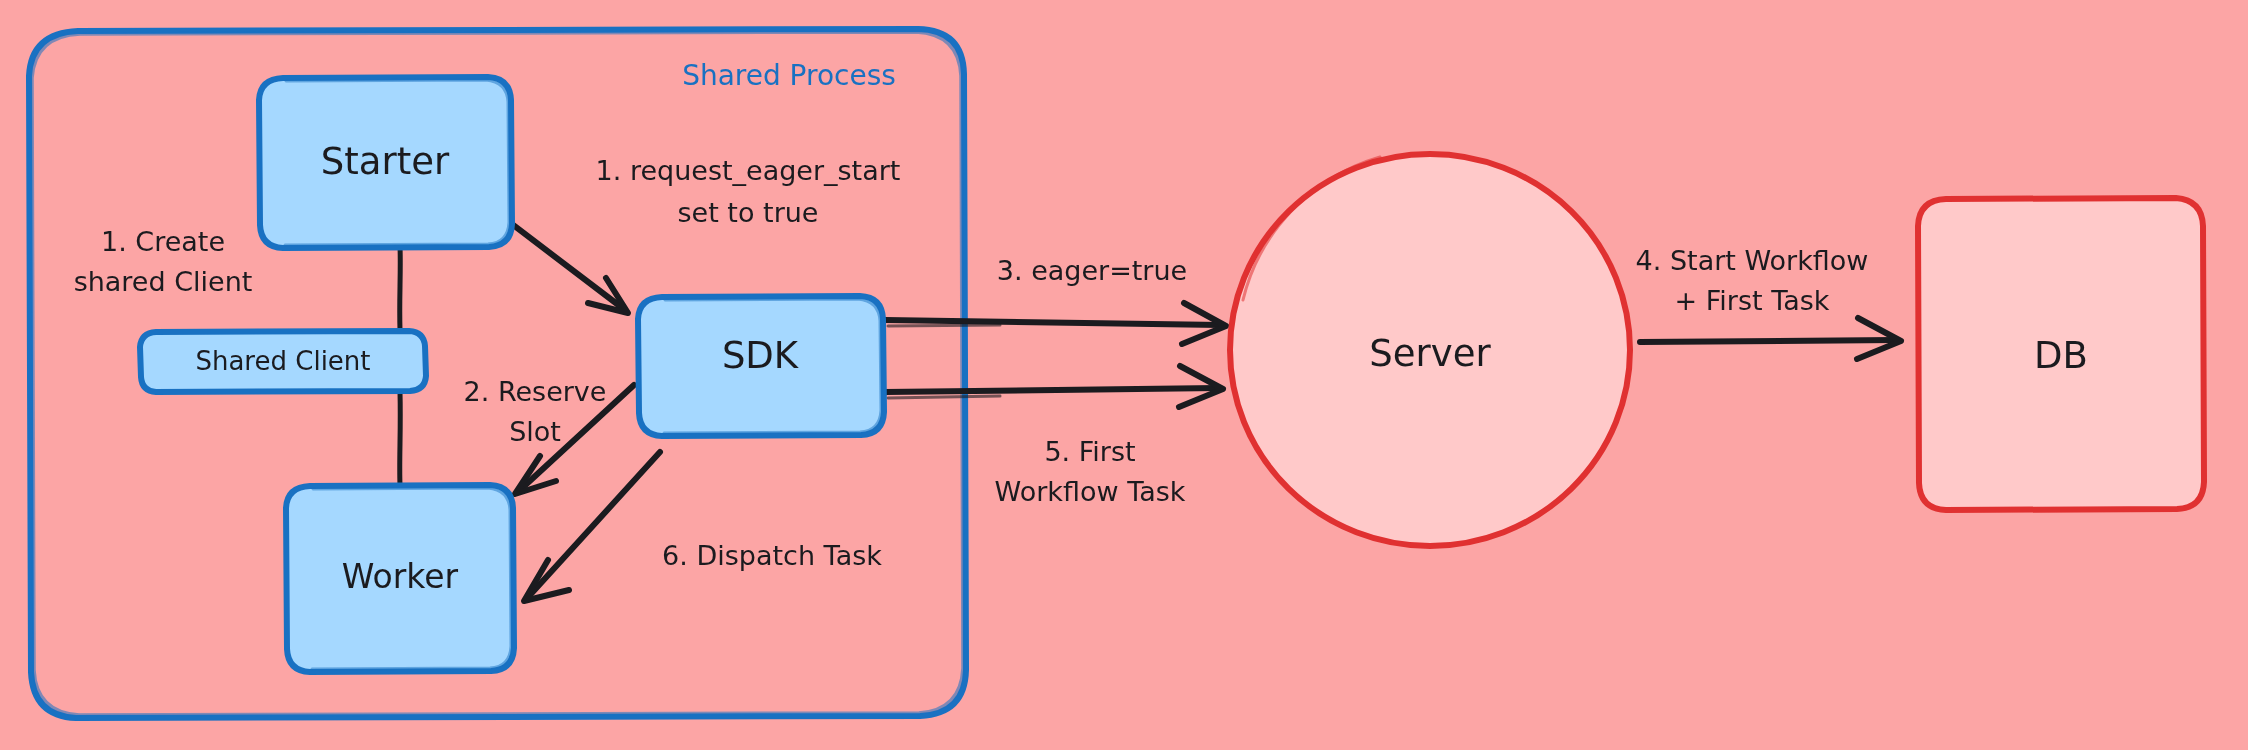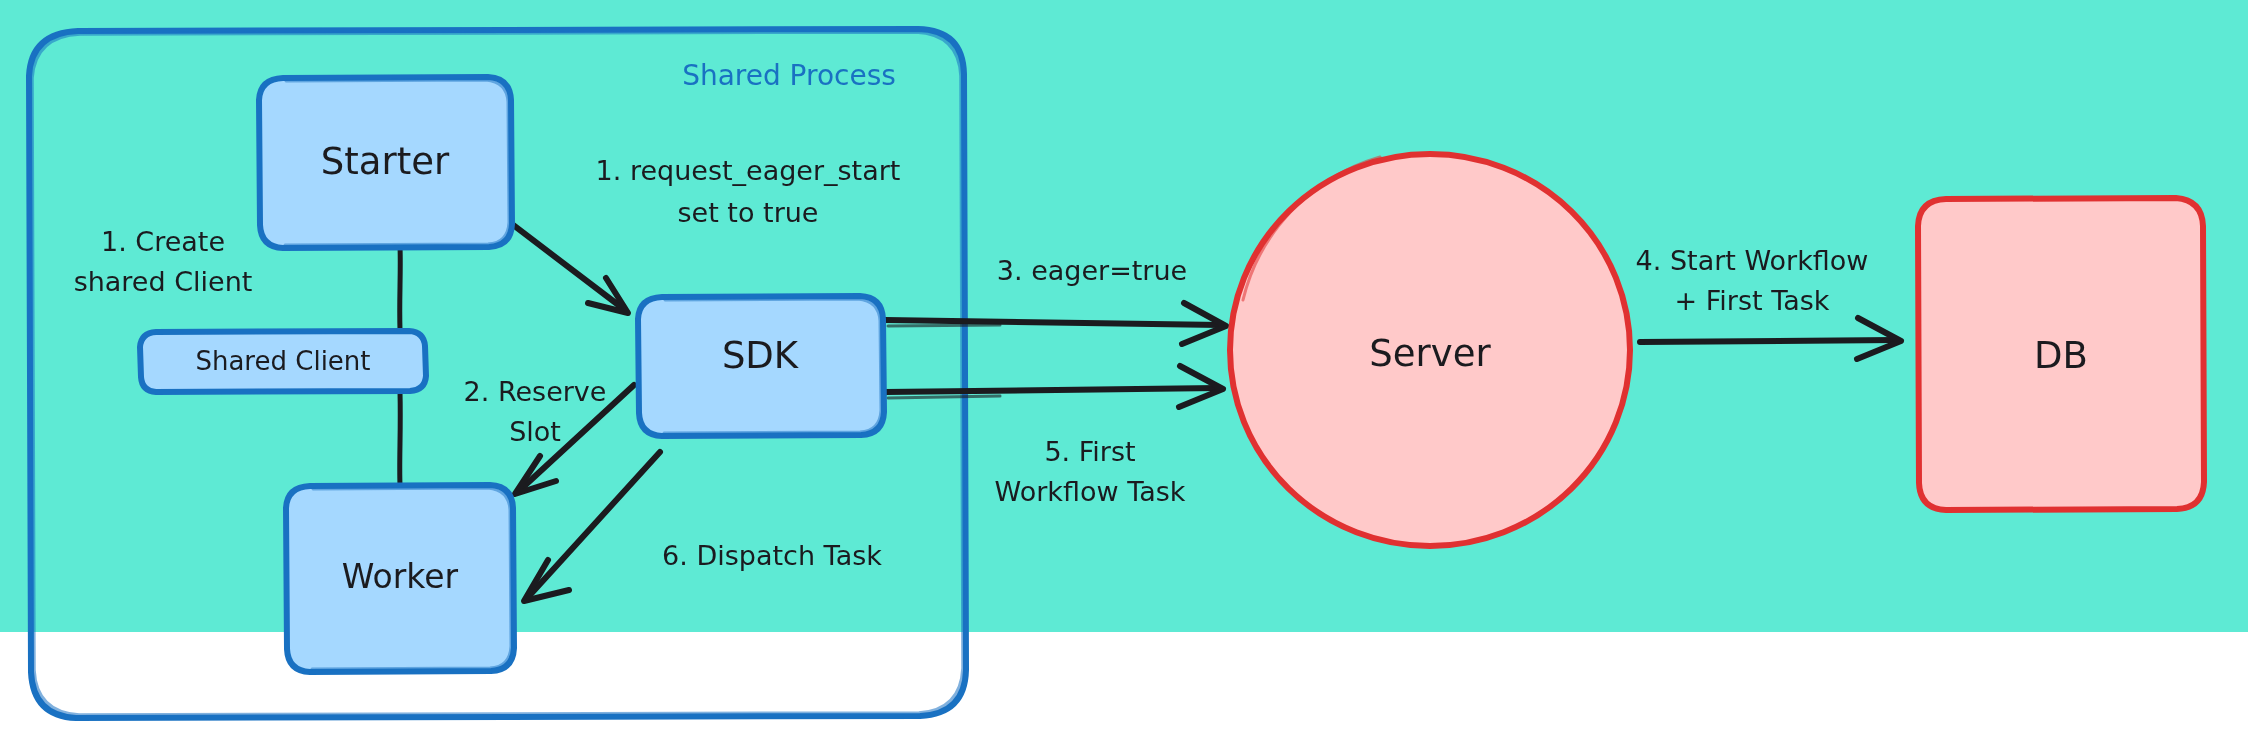--- a/index.html
+++ b/index.html
@@ -9,22 +9,22 @@
   }
   body {
     width: 2248px;
     height: 754px;
     overflow: hidden;
     font-family: "DejaVu Sans", sans-serif;
   }
   #diagram-root {
     position: relative;
     width: 2248px;
-    height: 632px;
-    background: #5eead4;
+    height: 750px;
+    background: #fca5a5;
   }
   svg#scene {
     position: absolute;
     top: 0;
     left: 0;
     width: 2248px;
     height: 754px;
   }
   .node-label {
     font-family: "DejaVu Sans", sans-serif;

